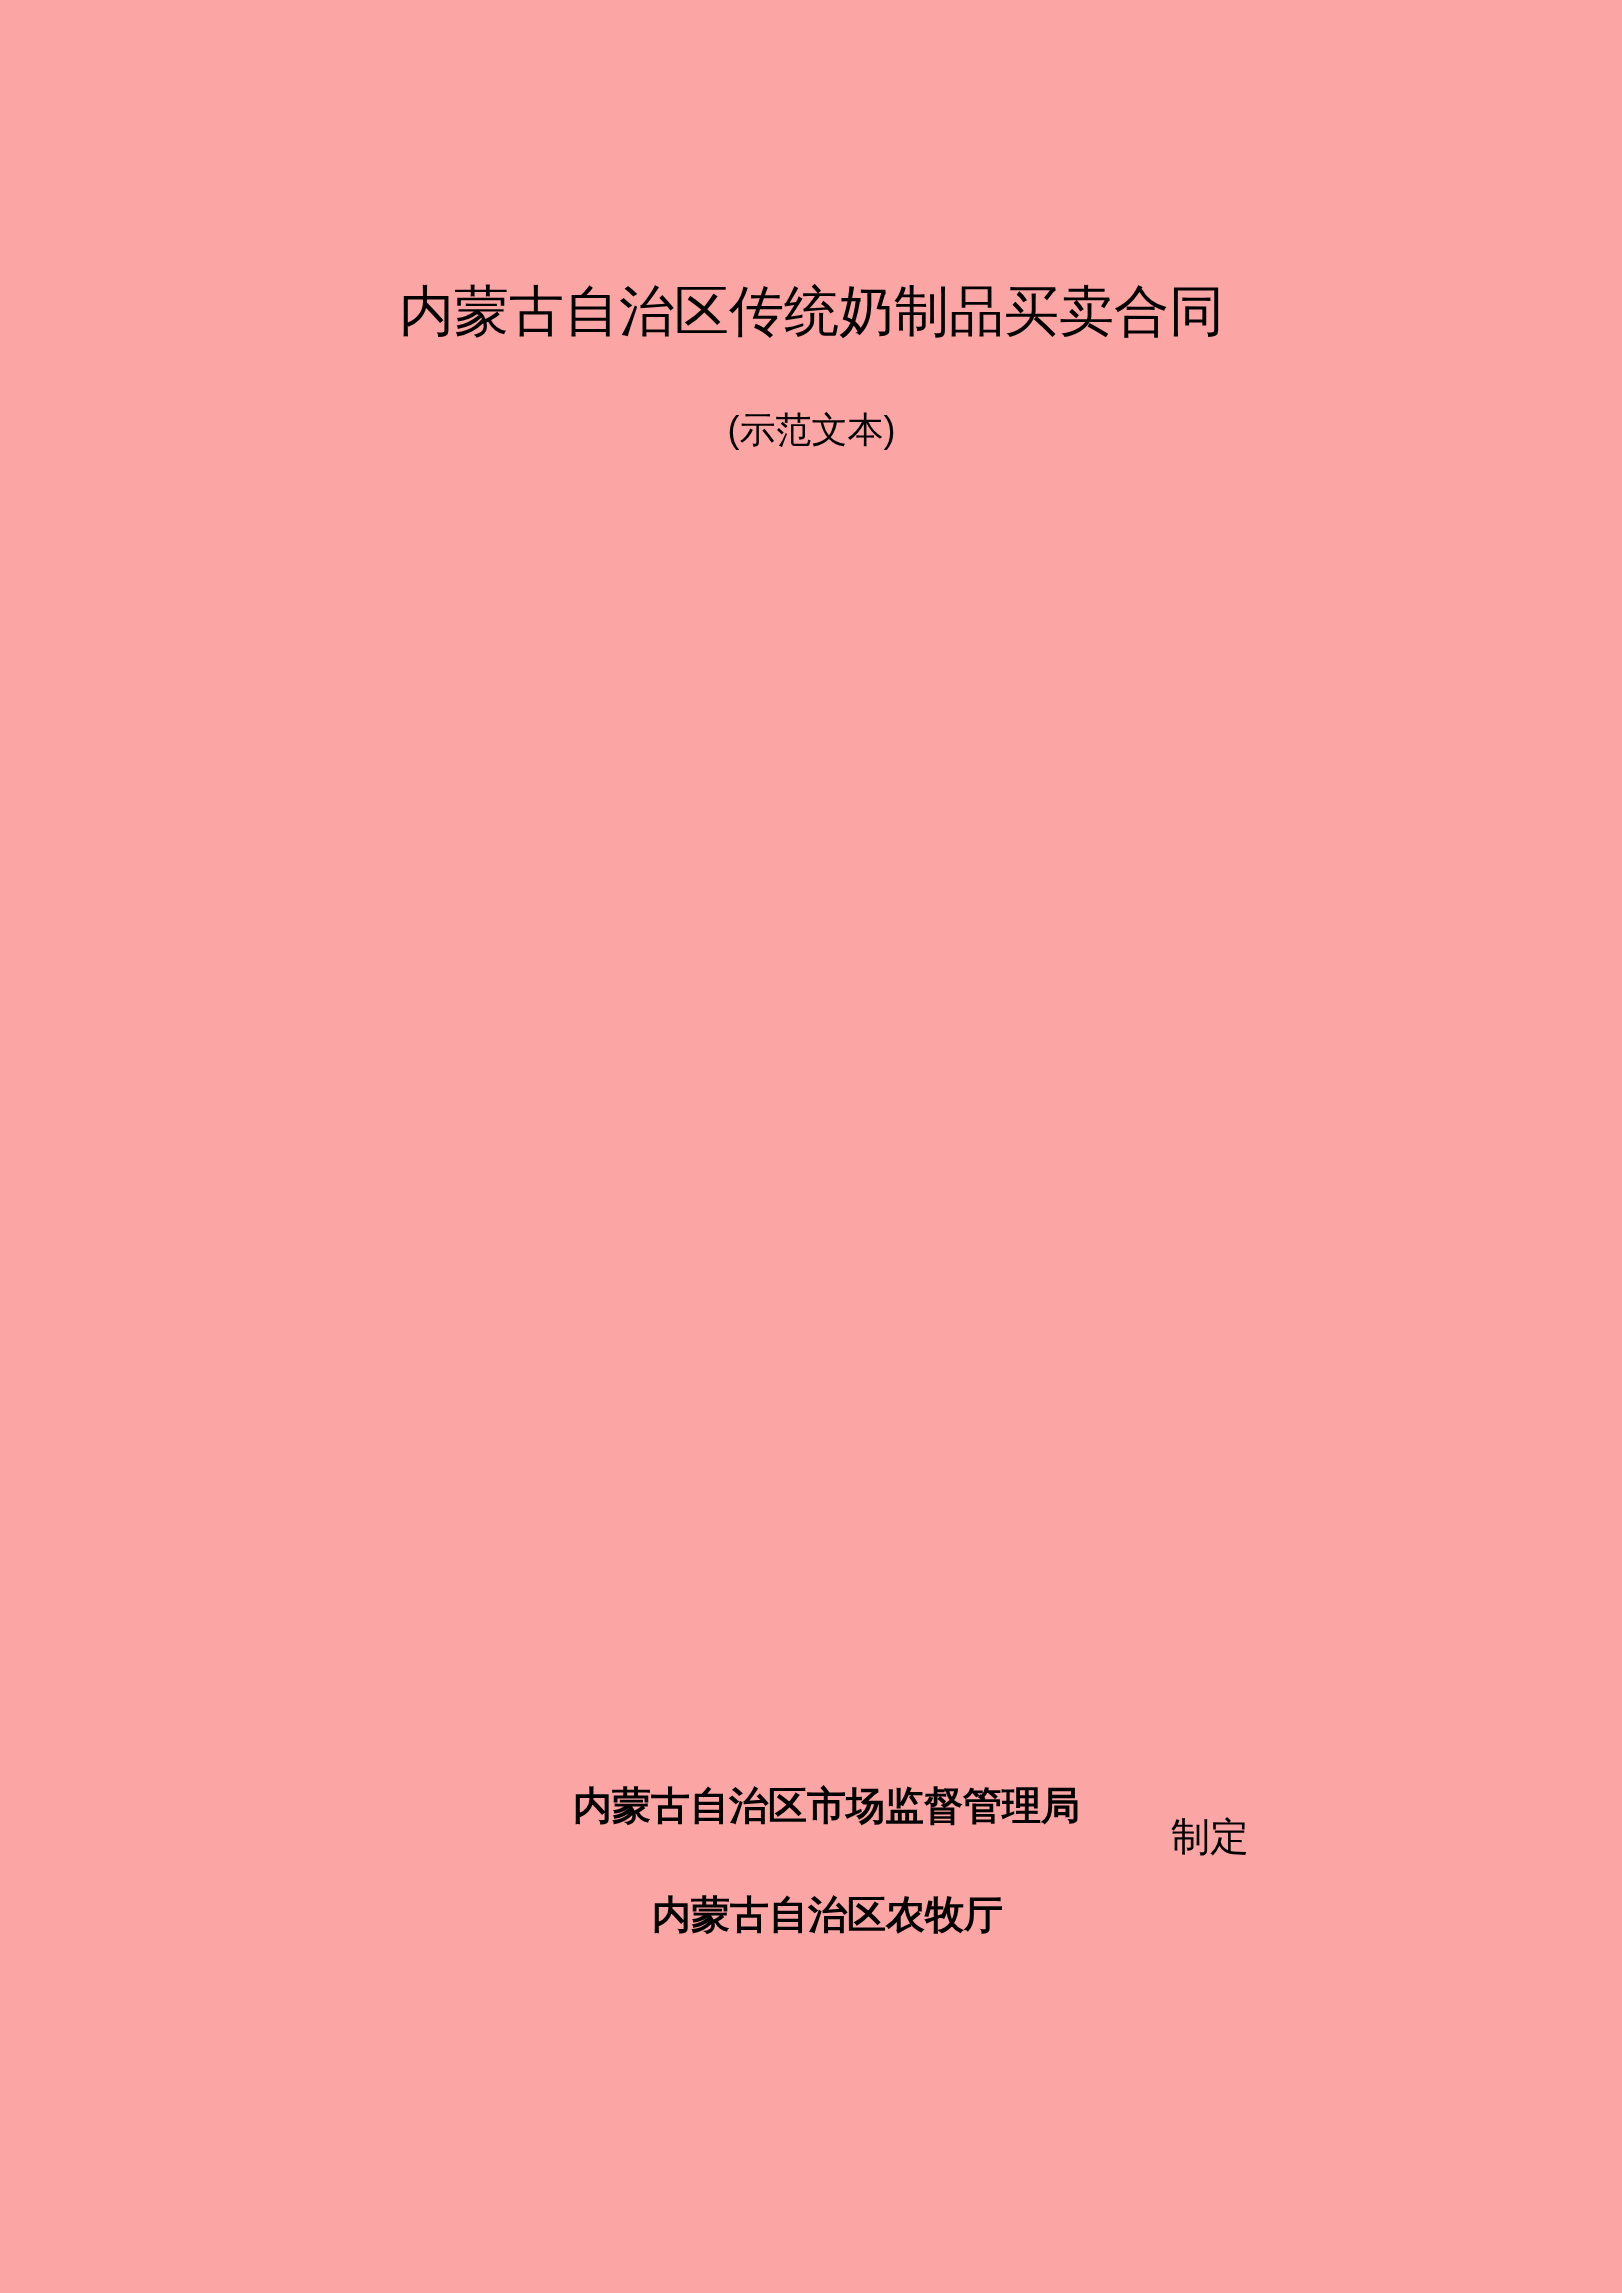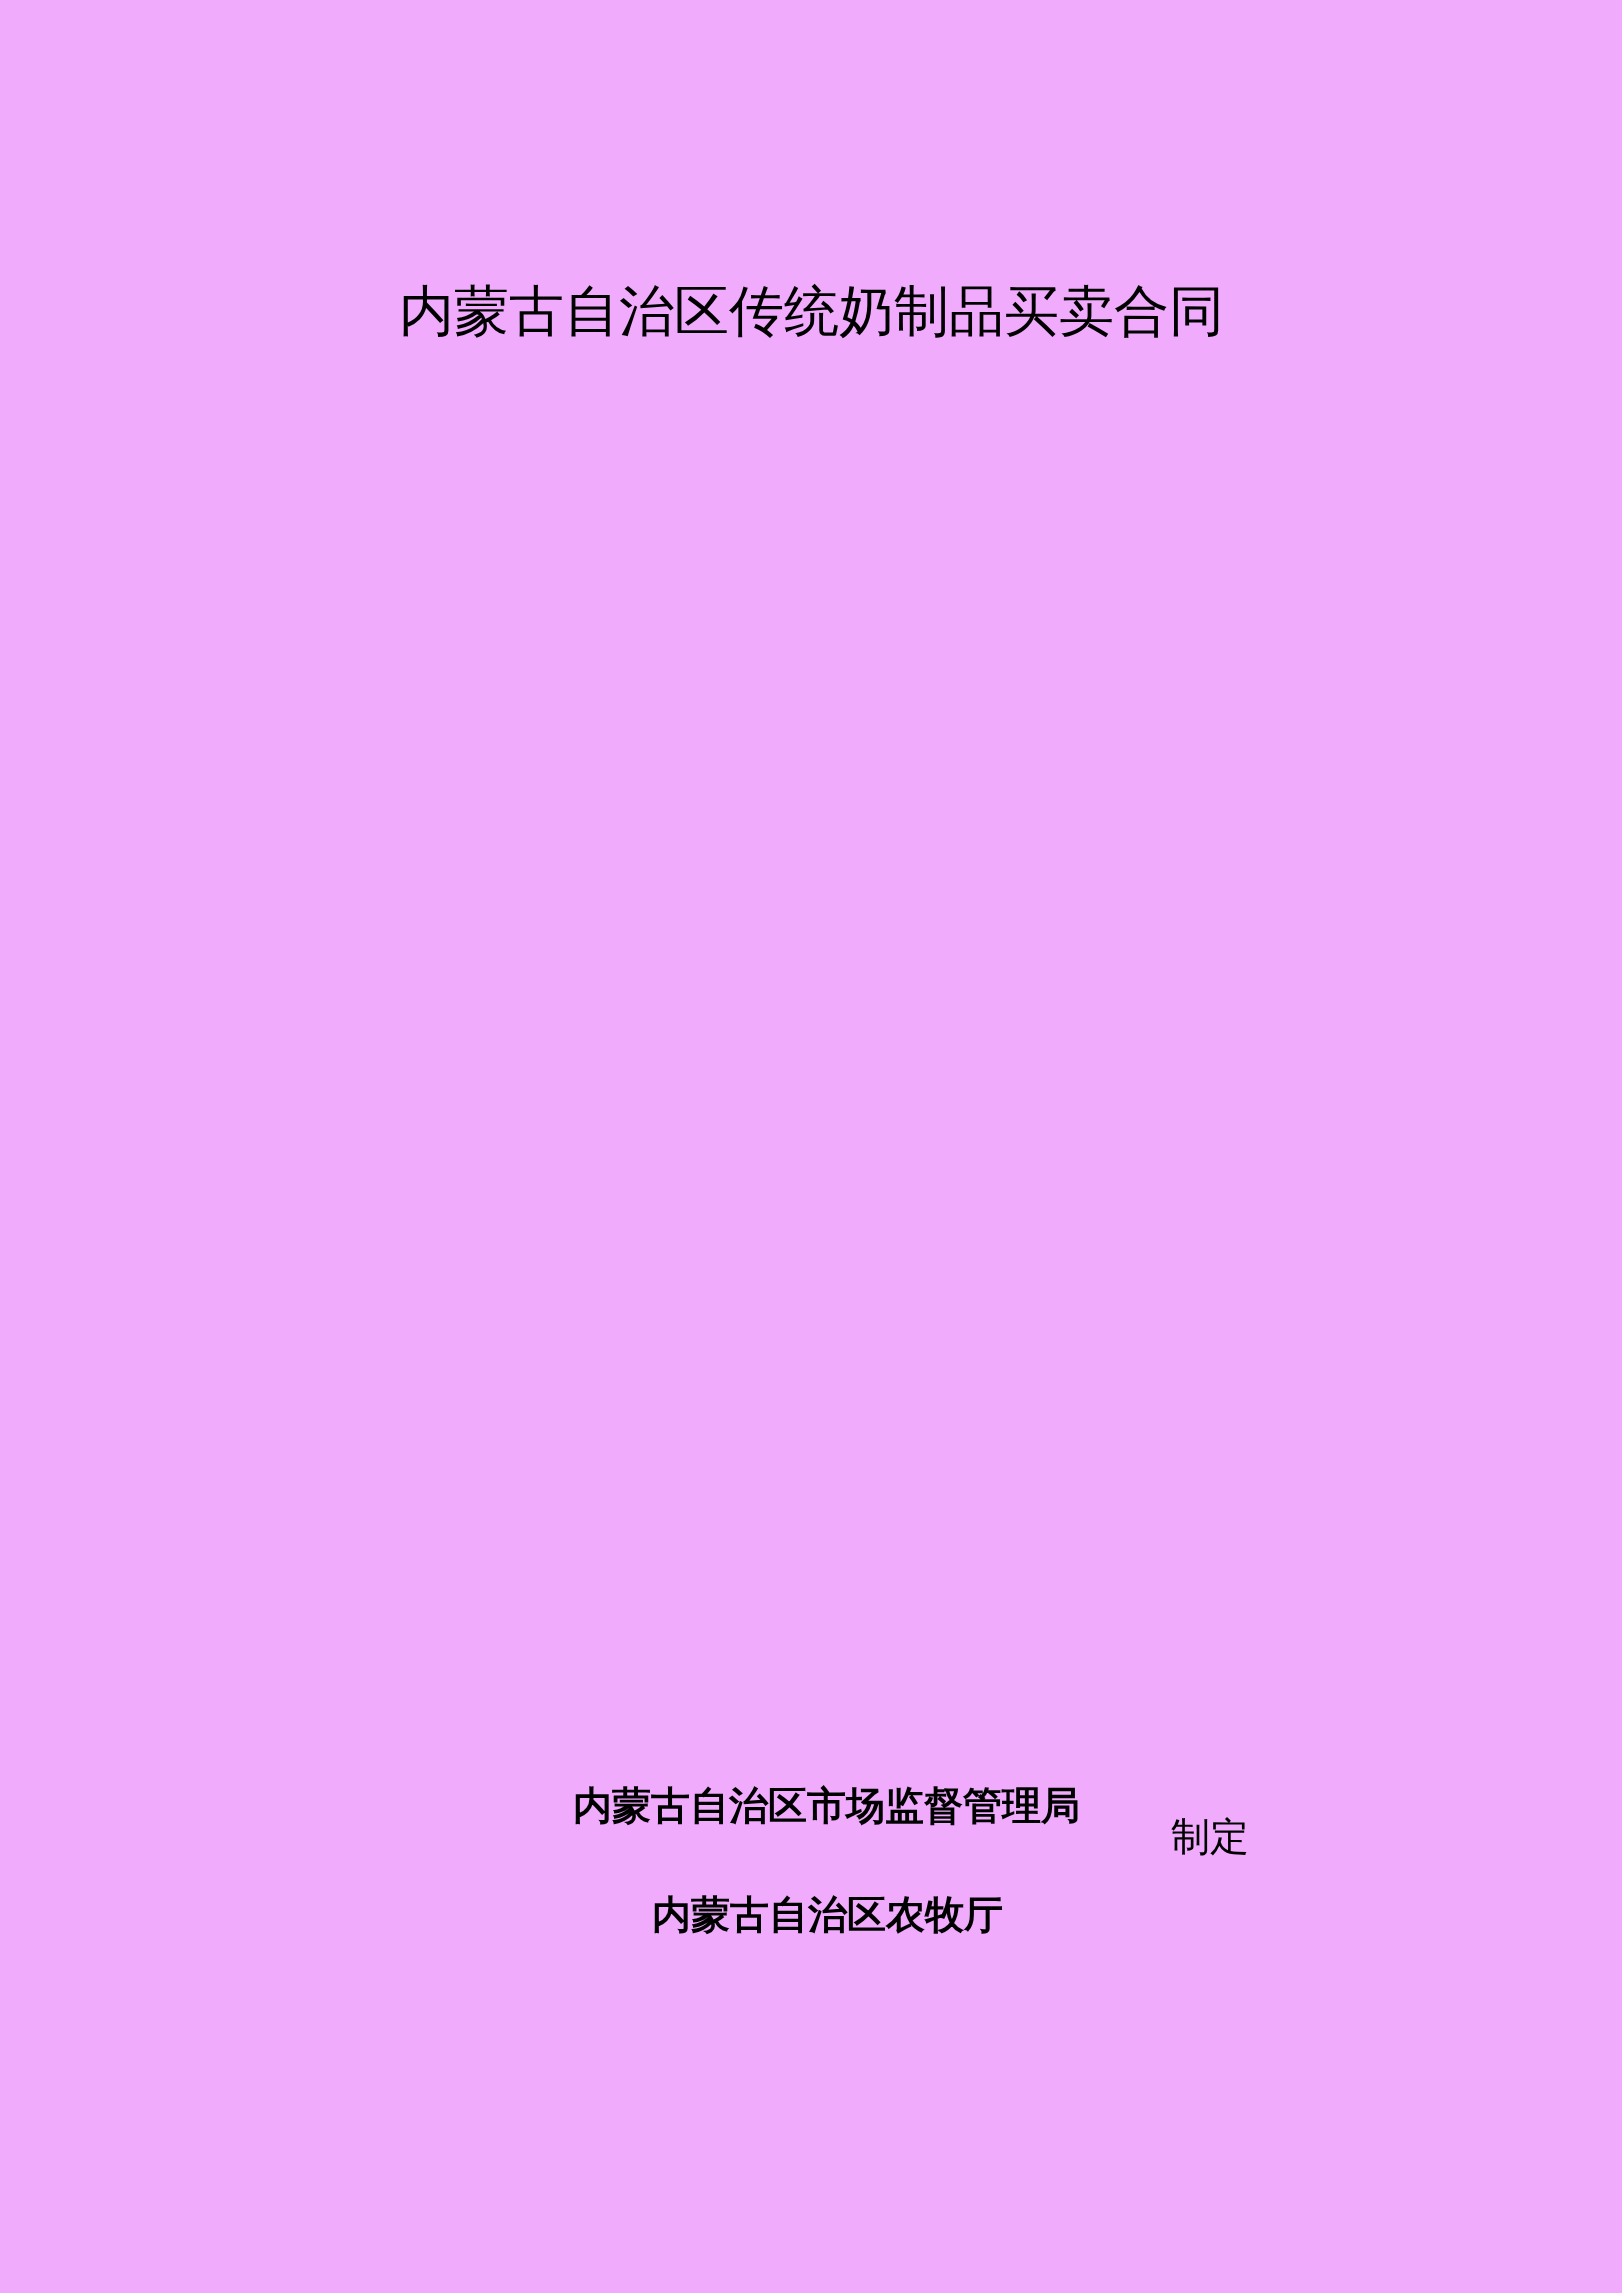--- a/index.html
+++ b/index.html
@@ -10,21 +10,21 @@
     width: 1623px;
     height: 2294px;
     background: #ffffff;
     color: #000000;
     overflow: hidden;
   }
   .page {
     position: relative;
     width: 1623px;
     height: 2294px;
-    background: #f0abfc;
+    background: #fca5a5;
   }
   
   .contract-title {
     position: absolute;
     top: 280px;
     left: 0;
     right: 0;
     text-align: center;
     font-family: "Liberation Sans", "DejaVu Sans", sans-serif;
     font-size: 55px;
@@ -69,20 +69,21 @@
     font-weight: 700;
     margin-left: 36px;
   }
 </style>
 </head>
 <body style="background: rgb(255, 255, 255); color: rgb(0, 0, 0);">
 
 <div class="page">
   <div class="contract-title">内蒙古自治区传统奶制品买卖合同</div>
 
+  <div class="contract-subtitle">(示范文本)</div>
 
   <div>
     <div class="issuer-line issuer-primary">内蒙古自治区市场监督管理局</div>
 
     <div class="issuer-line issuer-action">制定</div>
 
     <div class="issuer-line issuer-secondary">内蒙古自治区农牧厅</div>
   </div>
 </div>
 

